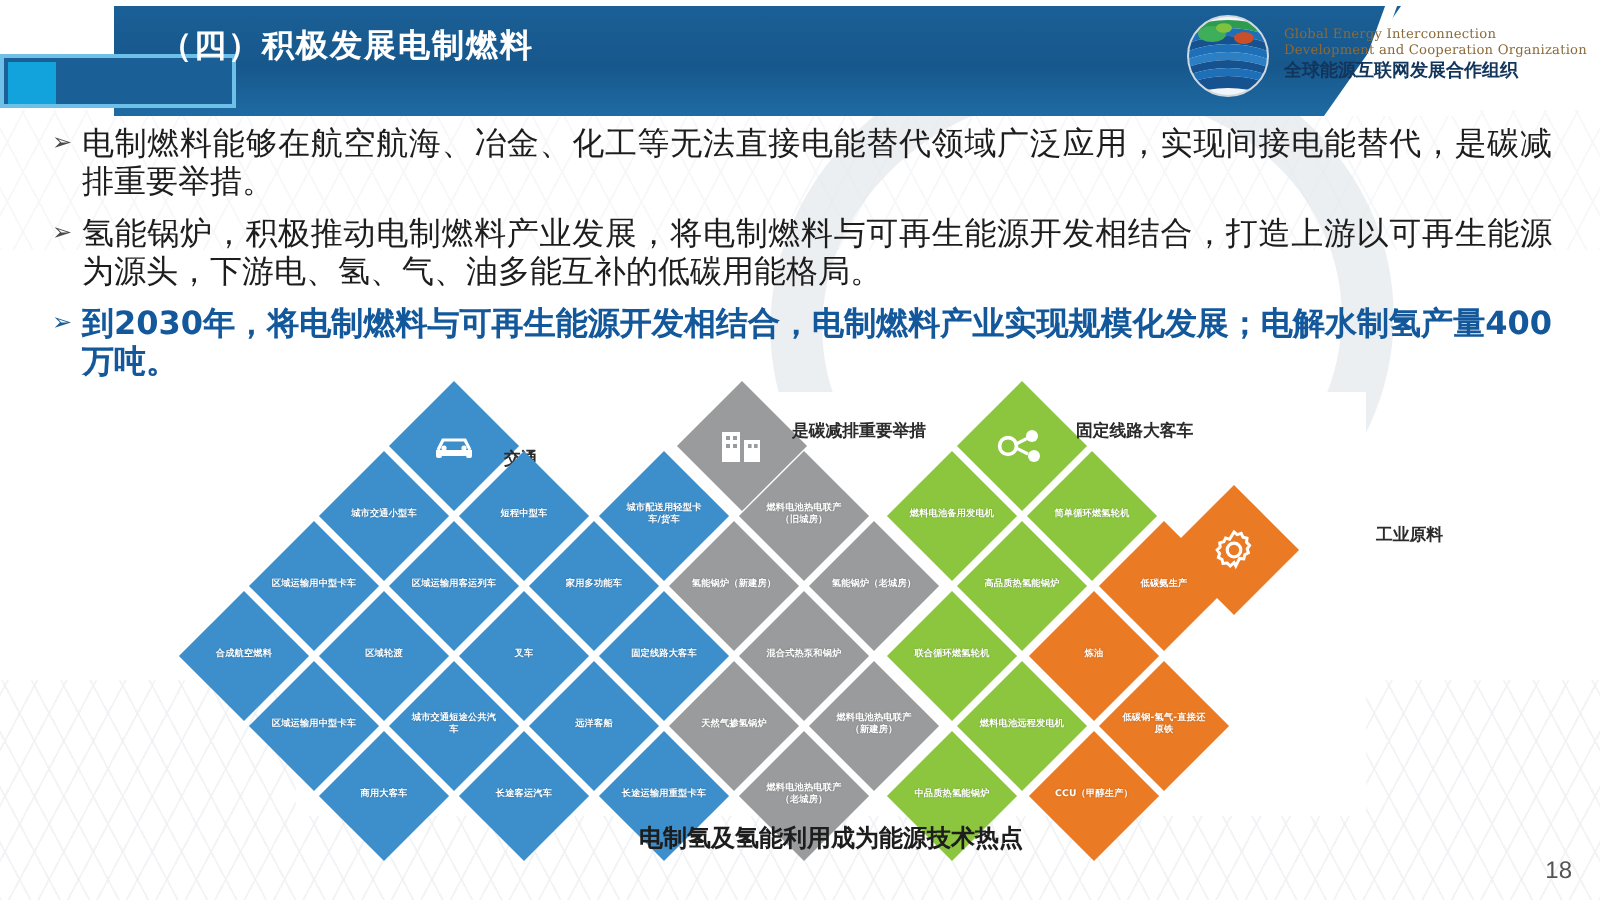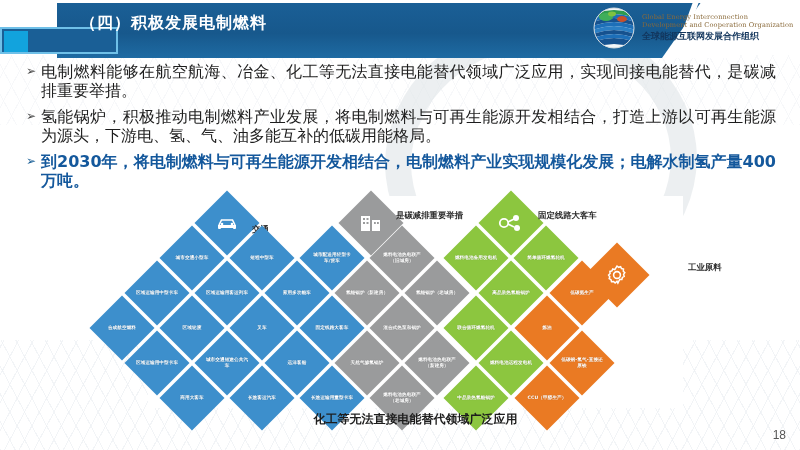--- a/index.html
+++ b/index.html
@@ -332,17 +332,17 @@
     <div class="diamond d-gray" style="left:231px;top:179px;">
         <div class="lbl">燃料电池热电联产（老城房）</div>
       </div>
     <div class="diamond d-green" style="left:305px;top:179px;">
         <div class="lbl">中品质热氢能锅炉</div>
       </div>
     <div class="diamond d-orange" style="left:376px;top:179px;">
         <div class="lbl">CCU（甲醇生产）</div>
       </div>
 
-    <div class="caption">化工等无法直接电能替代领域广泛应用</div>
+    <div class="caption">电制氢及氢能利用成为能源技术热点</div>
   </div>
 
   <div class="page-num">18</div>
 </div>
 
 </body></html>

